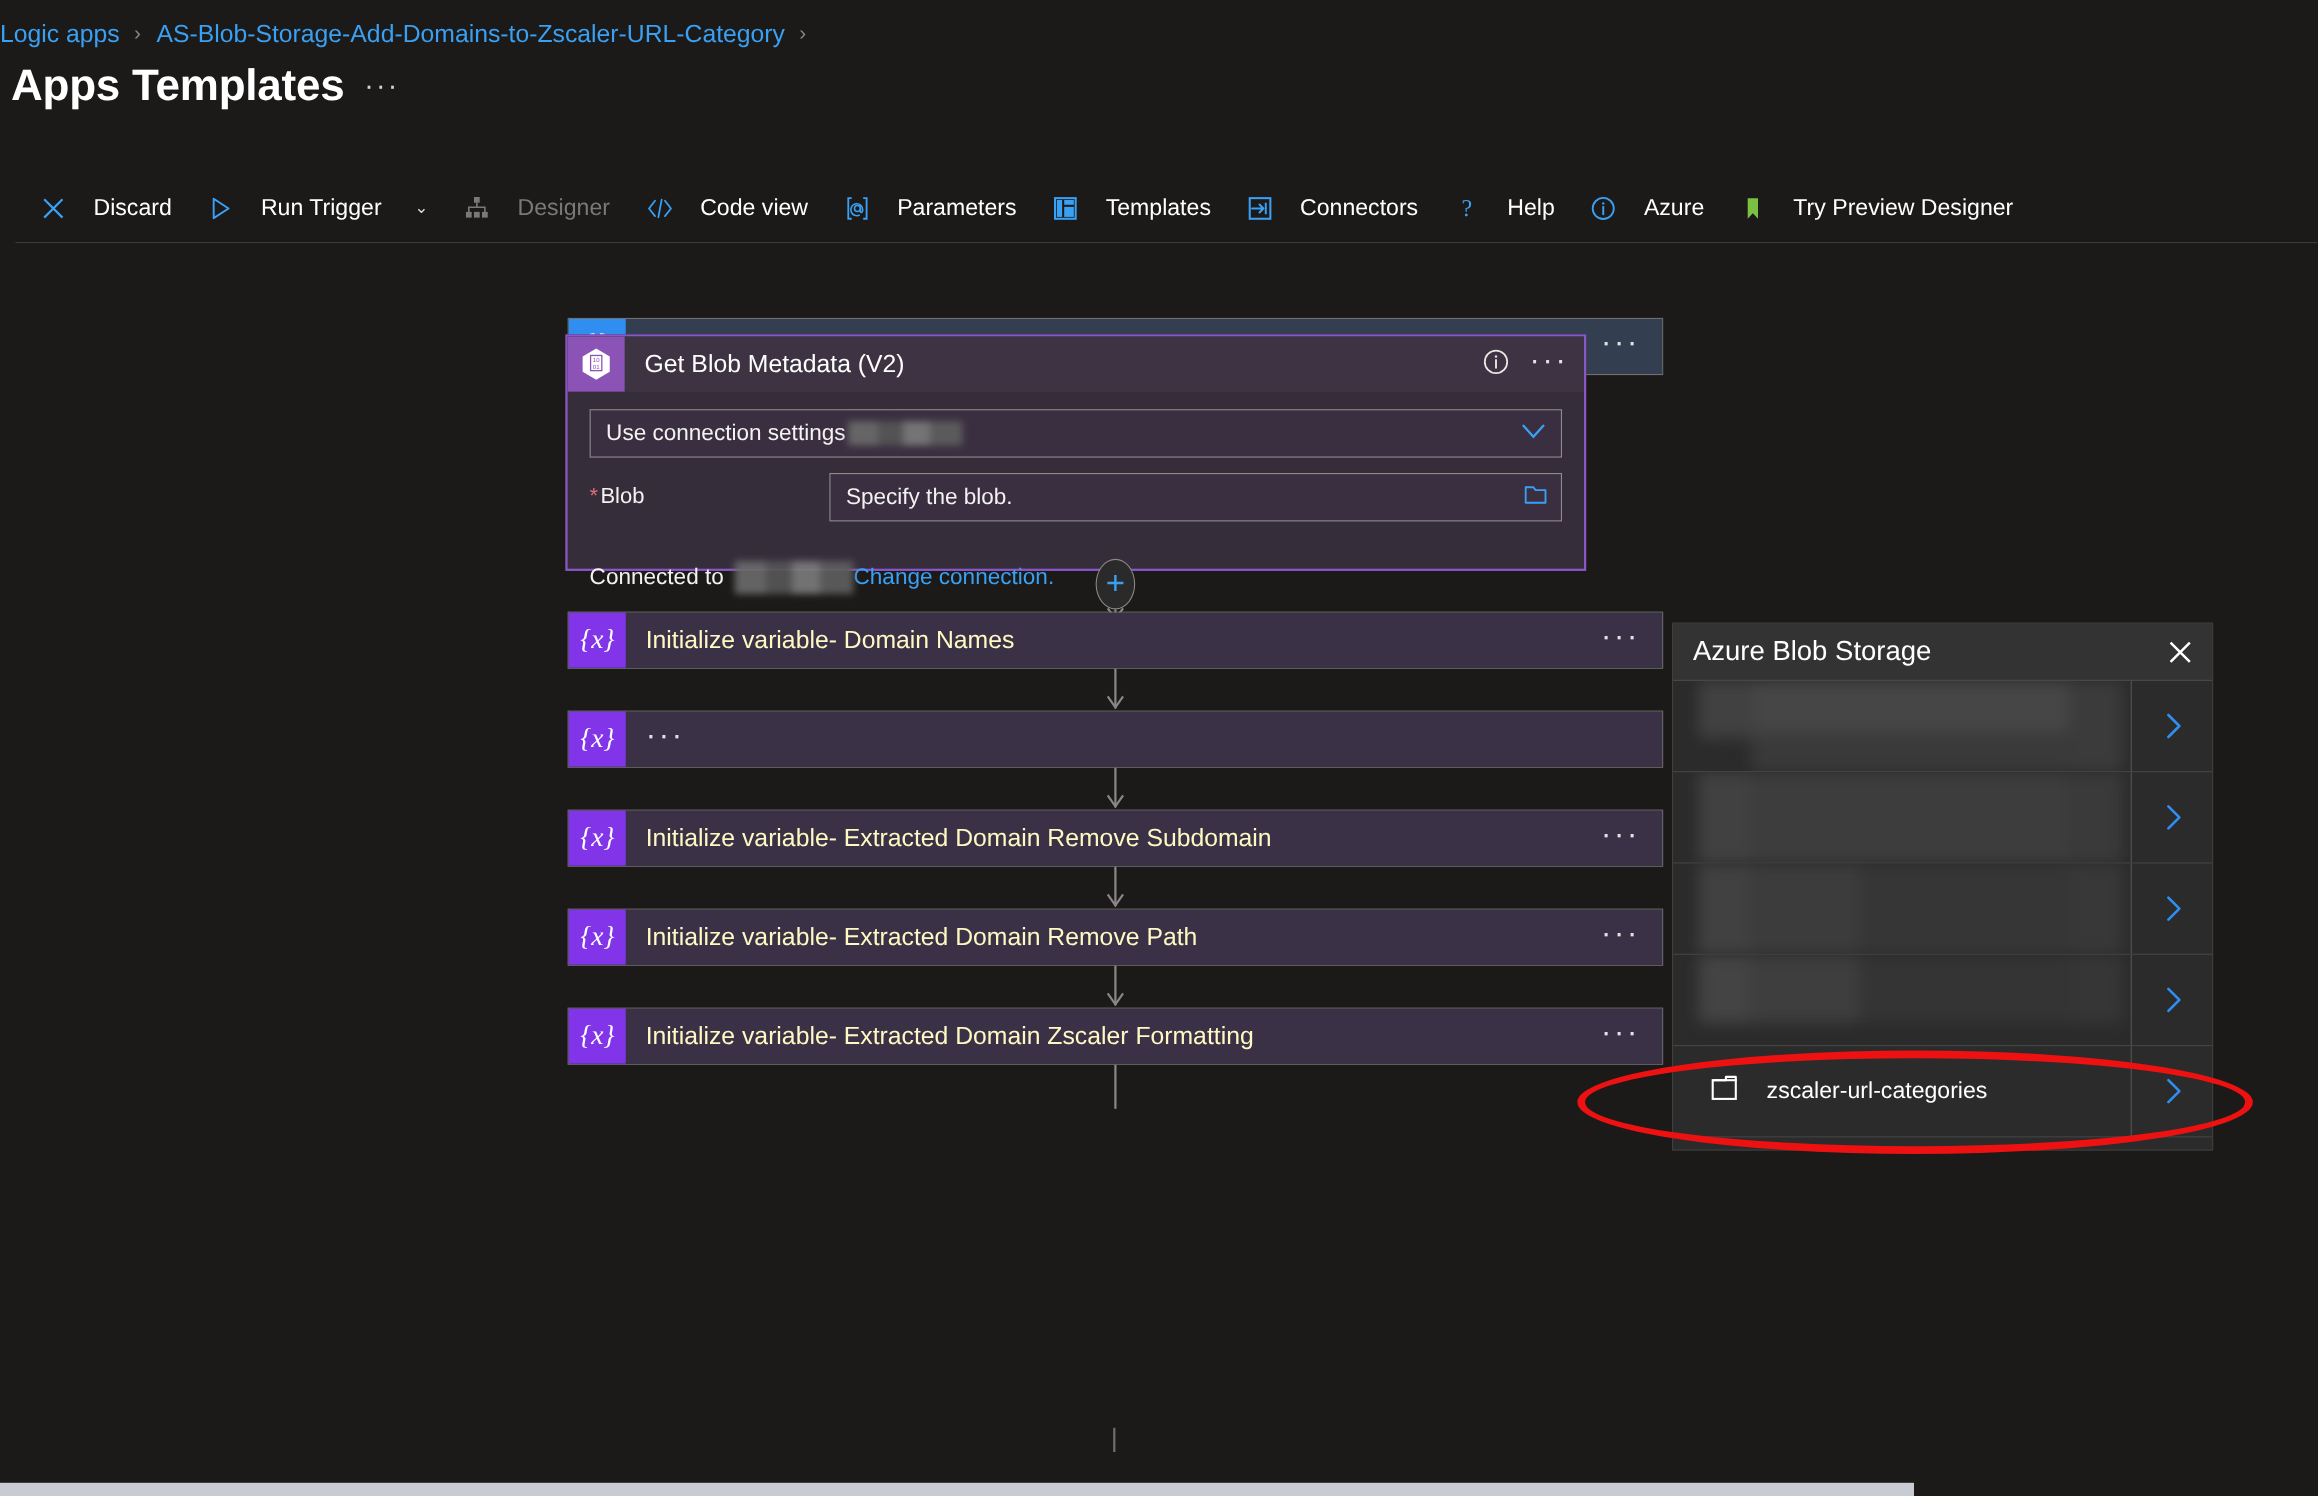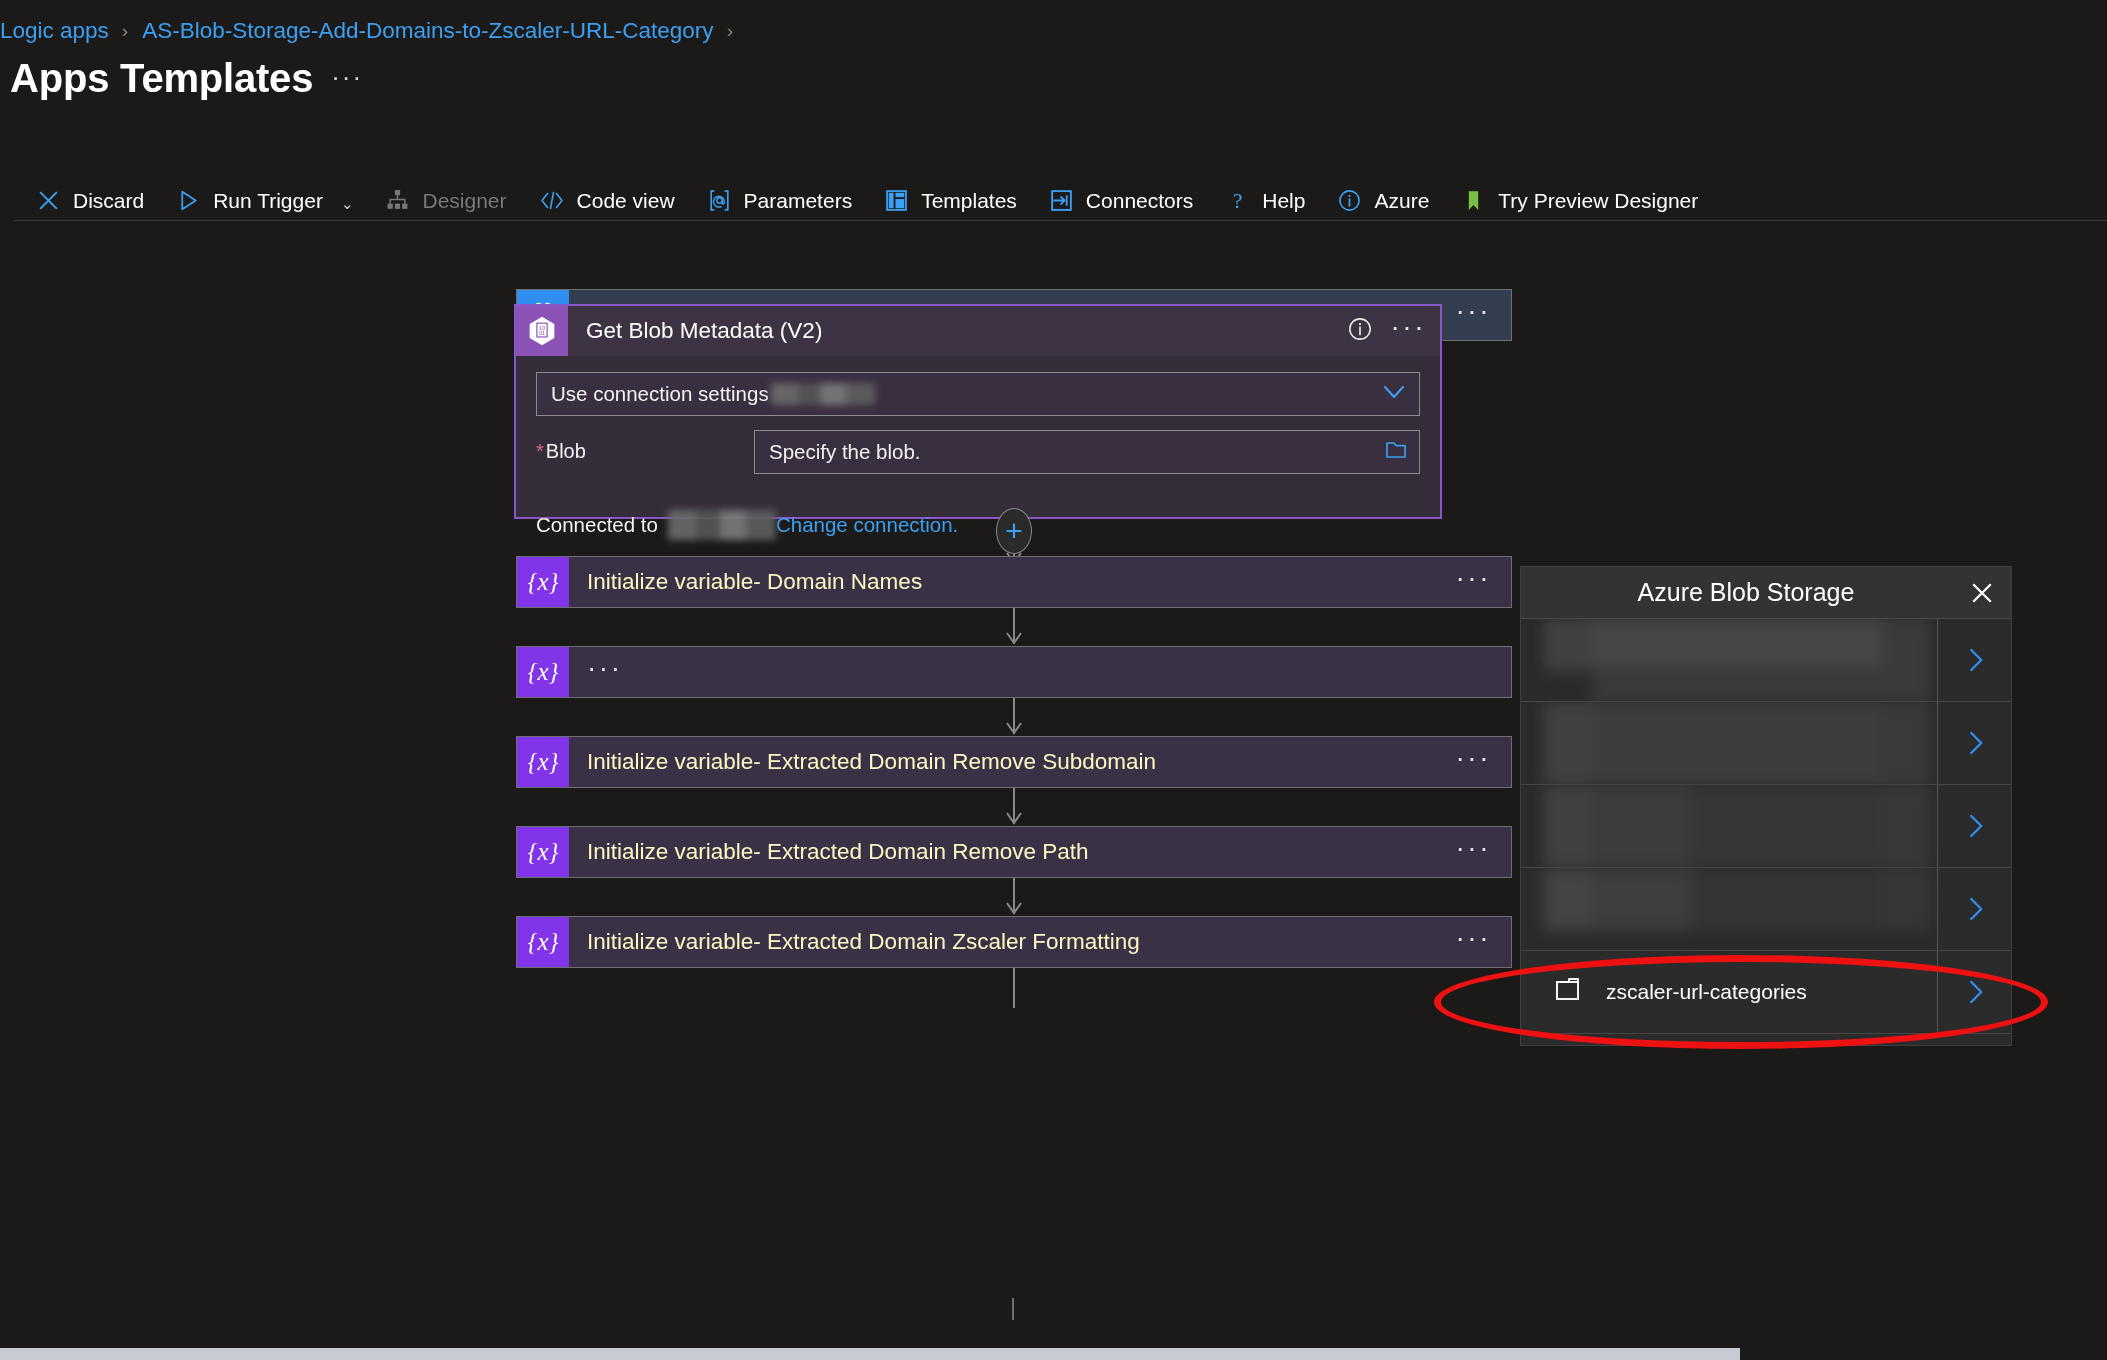--- a/index.html
+++ b/index.html
@@ -40,21 +40,21 @@
   
   #commandbar {
     position: absolute; left: 0; top: 158px; width: 2107px; height: 62px;
     display: flex; align-items: center; padding-left: 20px; gap: 0;
   }
   #commandbar-rule {
     position: absolute; left: 14px; top: 220px; width: 2093px; height: 1px;
     background: #3b3a39;
   }
   .cmd {
-    display: flex; align-items: flex-end; gap: 12px;
+    display: flex; align-items: center; gap: 24px;
     height: 48px; padding: 0 16px; cursor: default;
     color: #ffffff; font-size: 21px; white-space: nowrap;
   }
   .cmd.disabled { color: #7a7977; }
   .cmd .glyph { display: flex; align-items: center; justify-content: center; }
   .cmd .chev-dn { color: #d9d9d9; font-size: 15px; margin-left: 6px; }
   .cmd svg { display: block; }
 
   
   #canvas { position: absolute; left: 0; top: 221px; width: 2107px; height: 1139px; overflow: hidden; }
@@ -157,21 +157,21 @@
   .plus-btn {
     position: absolute; left: 996px; width: 36px; height: 46px;
     border-radius: 18px/23px; border: 1px solid #8a8886;
     background: #2a2a2a; display: flex; align-items: center; justify-content: center;
   }
   .plus-btn .pl { color: #3aa0f3; font-size: 30px; line-height: 28px; font-weight: 300; }
 
   
   #blob-panel {
     position: absolute; left: 1520px; top: 566px; width: 492px; height: 480px;
-    background: #2b2b2b; border: 1px solid #3f3f3f; text-align: center;
+    background: #2b2b2b; border: 1px solid #3f3f3f;
   }
   #blob-panel .panel-hdr {
     height: 52px; display: flex; align-items: center;
     padding: 0 0 0 18px; border-bottom: 1px solid #4a4a4a; background: #333333;
   }
   #blob-panel .panel-title { flex: 1 1 auto; color: #ffffff; font-size: 25px; }
   #blob-panel .close-btn {
     width: 58px; height: 52px; display: flex; align-items: center; justify-content: center;
   }
   .panel-row {

